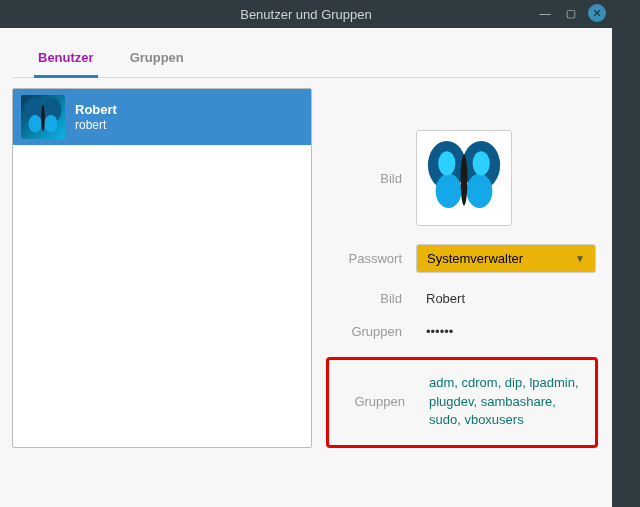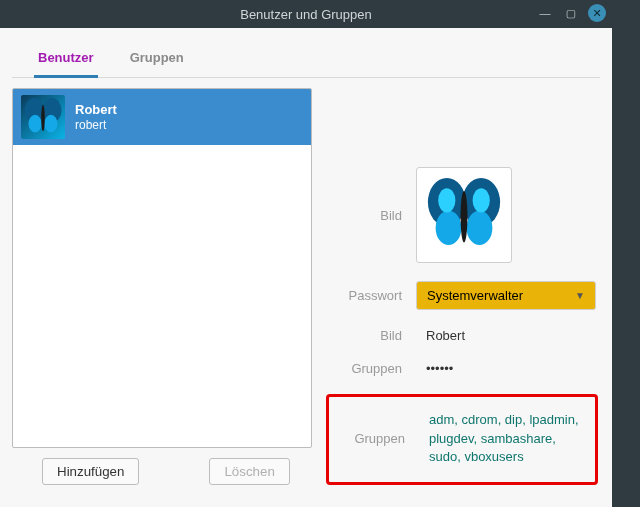--- a/index.html
+++ b/index.html
@@ -68,24 +68,20 @@
                 <ellipse cx="68" cy="65" rx="15" ry="20" fill="#14a8e8"></ellipse>
                 <ellipse cx="50" cy="52" rx="4" ry="30" fill="#1a1a1a"></ellipse>
               </svg>
             </div>
             <div class="user-texts">
               <span class="user-name">Robert</span>
               <span class="user-login">robert</span>
             </div>
           </div>
         </div>
-        <div class="left-buttons">
-          <button class="btn">Hinzufügen</button>
-          <button class="btn disabled">Löschen</button>
-        </div>
       </div>
 
       <div class="right">
         <div class="field-row">
           <div class="field-label">Bild</div>
           <div class="avatar-large">
             <svg class="butterfly-svg" viewBox="0 0 100 100">
               <ellipse cx="30" cy="35" rx="22" ry="28" fill="#0b5a8a"></ellipse>
               <ellipse cx="70" cy="35" rx="22" ry="28" fill="#0b5a8a"></ellipse>
               <ellipse cx="32" cy="65" rx="15" ry="20" fill="#14a8e8"></ellipse>

